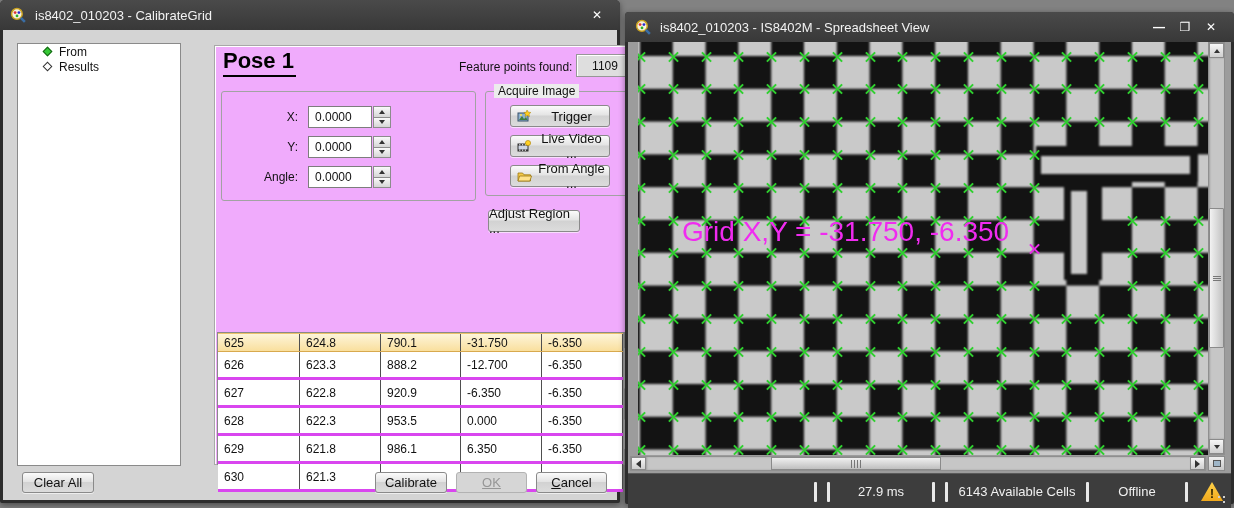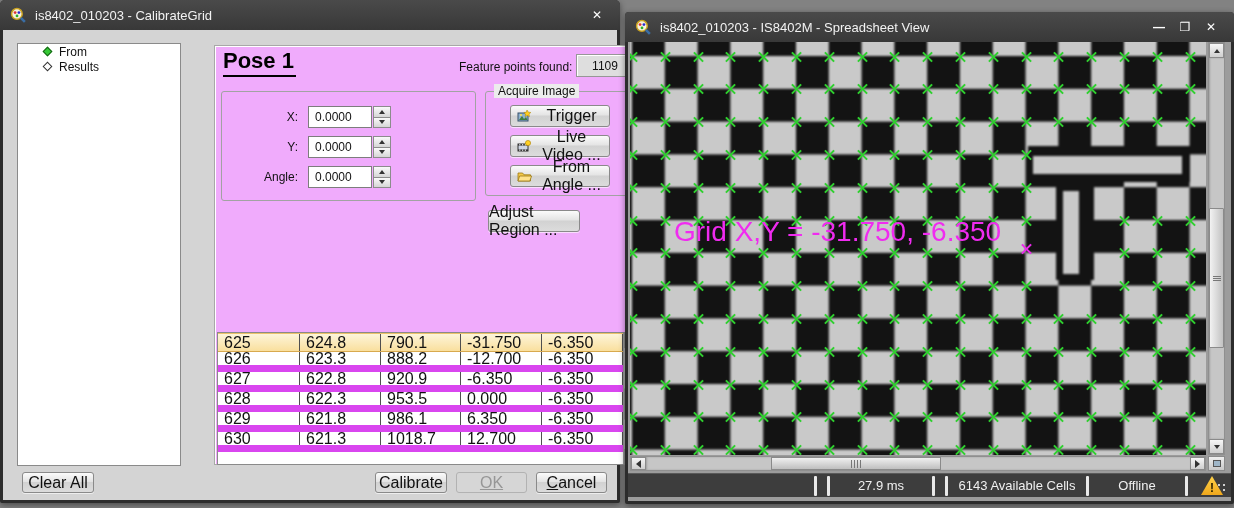--- a/index.html
+++ b/index.html
@@ -36,74 +36,74 @@
   .frow{position:absolute;left:0;height:22px;display:flex;align-items:center;}
   .frow .flabel{width:86px;text-align:right;font-size:12px;padding-right:10px;color:#111;}
   .spin{display:flex;height:22px;}
   .spin .sval{width:64px;height:22px;background:#fff;border:1px solid #7d7d7d;font-size:12px;display:flex;align-items:center;padding-left:6px;color:#111;}
   .spin .sbtns{width:18px;height:22px;display:flex;flex-direction:column;margin-left:1px;}
   .spin .sb{flex:1;background:linear-gradient(#fafafa,#d6d6d6);border:1px solid #8c8c8c;display:flex;align-items:center;justify-content:center;}
   .spin .sb+.sb{margin-top:-1px;}
   .arr-u{width:0;height:0;border:3px solid transparent;border-bottom:4px solid #333;margin-top:-3px;}
   .arr-d{width:0;height:0;border:3px solid transparent;border-top:4px solid #333;margin-bottom:-3px;}
 
-  .btn{background:linear-gradient(#fbfbfb,#e4e4e4 45%,#d2d2d2 50%,#dcdcdc);border:1px solid #8a8a8a;border-radius:3px;font-size:16px;color:#111;display:flex;align-items:center;justify-content:center;box-shadow:0 1px 0 rgba(255,255,255,.6);}
+  .btn{background:linear-gradient(#fbfbfb,#e4e4e4 45%,#d2d2d2 50%,#dcdcdc);border:1px solid #8a8a8a;border-radius:3px;font-size:13px;color:#111;display:flex;align-items:center;justify-content:center;box-shadow:0 1px 0 rgba(255,255,255,.6);}
   .btn.disabled{background:#d6d6d6;color:#969696;border-color:#b2b2b2;box-shadow:none;text-decoration:underline;}
   .acq-btn{position:absolute;left:24px;width:100px;height:22px;justify-content:flex-start;padding-left:6px;}
   .acq-btn .bicon{width:15px;height:15px;margin-right:6px;flex:0 0 auto;}
   .acq-btn .blabel{flex:1;text-align:center;padding-right:4px;}
   #btn-adjust{position:absolute;left:273px;top:164px;width:92px;height:22px;}
 
   
   .tablebox{position:absolute;left:2px;top:286px;width:421px;height:133px;border:1px solid #8a8a8a;background:#fff;display:flex;}
   .tgrid{width:405px;}
   .thead{display:flex;height:18px;background:linear-gradient(#6e6e6e,#4a4a4a);}
   .th{color:#fff;font-size:12px;display:flex;align-items:center;justify-content:center;border-right:1px solid #3a3a3a;box-shadow:inset 1px 0 0 #8a8a8a;}
-  .tr{display:flex;height:20px;background:#fff;border-bottom:7px solid #d946ef;}
-  .td{font-size:16px;color:#111;display:flex;align-items:center;padding-left:6px;border-right:1px solid #4f4f4f;}
+  .tr{display:flex;height:28px;background:#fff;border-bottom:3px solid #d946ef;}
+  .td{font-size:12px;color:#111;display:flex;align-items:center;padding-left:6px;border-right:1px solid #4f4f4f;}
   .tr.sel{background:linear-gradient(#fdf5da,#f9df9d);border-top:1px solid #ecc36a;border-bottom:1px solid #d8a94e;height:19px;}
   .vscroll{width:16px;background:#cfcfcf;display:flex;flex-direction:column;border-left:1px solid #9a9a9a;}
   .sc-btn{height:15px;background:linear-gradient(#f6f6f6,#cfcfcf);border:1px solid #8a8a8a;display:flex;align-items:center;justify-content:center;}
   .sc-track{flex:1;position:relative;background:#c6c6c6;box-shadow:inset 1px 0 2px rgba(0,0,0,.2);}
   .sc-thumb{position:absolute;left:0;right:0;background:linear-gradient(90deg,#f2f2f2,#c2c2c2);border:1px solid #8a8a8a;border-radius:1px;display:flex;align-items:center;justify-content:center;flex-direction:column;gap:1px;}
   .grip-h{width:8px;height:1px;background:#777;}
   .grip-v{width:1px;height:8px;background:#777;display:inline-block;margin:0 1px;}
 
   .dlg-btns .btn{position:absolute;height:21px;}
   #btn-clearall{left:19px;top:442px;width:72px;}
   #btn-calibrate{left:372px;top:442px;width:72px;}
   #btn-ok{left:453px;top:442px;width:71px;}
   #btn-cancel{left:533px;top:442px;width:71px;}
   .ulf{display:block;}
   .ulf::first-letter{text-decoration:underline;}
 
   
   #sswin{left:625px;top:12px;width:609px;height:492px;background:#9c9c9c;border-radius:4px 4px 2px 2px;padding-left:43px;}
   #sswin .titlebar{border-radius:4px 4px 0 0;}
-  .imgarea{position:absolute;left:2px;top:27px;width:576px;height:413px;background:#111;overflow:hidden;box-shadow:inset 0 1px 0 #000;}
+  .imgarea{position:absolute;left:10px;top:27px;width:576px;height:413px;background:#111;overflow:hidden;box-shadow:inset 0 1px 0 #000;}
   .blurwrap{position:absolute;inset:-3px;filter:blur(1.1px);}
   .checker{position:absolute;inset:0;background:conic-gradient(#131313 90deg,#c9c9c9 0 180deg,#131313 0 270deg,#c9c9c9 0);background-size:65.6px 65.6px;background-position:5px 17px;}
   .fid{position:absolute;}
   .overlay-text{position:absolute;left:44px;top:174px;font-size:28px;letter-spacing:0px;color:#f02bf0;white-space:nowrap;z-index:5;}
   .mk{position:absolute;width:13px;height:13px;margin:-6px 0 0 -6px;z-index:4;}
   .mk::before,.mk::after{content:"";position:absolute;left:0;top:5.5px;width:13px;height:2px;background:#2fd02f;}
   .mk::before{transform:rotate(45deg);} .mk::after{transform:rotate(-45deg);}
   .mk.sel::before,.mk.sel::after{background:#ea2cea;}
 
   .iv-vscroll{position:absolute;left:580px;top:27px;width:17px;height:413px;background:#bdbdbd;display:flex;flex-direction:column;border:1px solid #8f8f8f;}
   .iv-hscroll{position:absolute;left:2px;top:441px;width:576px;height:15px;background:#bdbdbd;display:flex;border:1px solid #8f8f8f;}
   .iv-hscroll .sc-btn{width:15px;height:100%;}
   .iv-hscroll .sc-track{position:relative;flex:1;}
   .hthumb{position:absolute;top:0;bottom:0;background:linear-gradient(#f0f0f0,#bfbfbf);border:1px solid #8a8a8a;display:flex;align-items:center;justify-content:center;}
   .arr-l{width:0;height:0;border:4px solid transparent;border-right:5px solid #333;margin-left:-4px;}
   .arr-r{width:0;height:0;border:4px solid transparent;border-left:5px solid #333;margin-right:-4px;}
   .cornerbtn{position:absolute;left:580px;top:441px;width:17px;height:15px;background:linear-gradient(#efefef,#c8c8c8);border:1px solid #8a8a8a;display:flex;align-items:center;justify-content:center;}
   .cornerbtn i{width:8px;height:7px;background:#9fb6c8;border:1px solid #555;display:block;}
 
-  .statusbar{position:absolute;left:0px;top:458px;width:603px;height:24px;background:#3d3d3d;display:flex;align-items:center;color:#f0f0f0;font-size:13px;border-top:1px solid #5a5a5a;}
+  .statusbar{position:absolute;left:0px;top:458px;width:603px;height:36px;background:#3d3d3d;display:flex;align-items:center;color:#f0f0f0;font-size:13px;border-top:1px solid #5a5a5a;}
   .st-sep{width:3px;height:20px;background:#e9e9e9;border-radius:1px;margin:0 5px;flex:0 0 auto;}
   .st-sec{display:flex;align-items:center;justify-content:center;white-space:nowrap;}
   .warn{width:22px;height:19px;position:relative;clip-path:polygon(50% 0,100% 100%,0 100%);background:linear-gradient(#ffd24a,#f0a81c);display:flex;align-items:flex-end;justify-content:center;font-weight:bold;color:#2a2000;font-size:12px;}
   .gripdots{position:absolute;right:2px;bottom:2px;width:12px;height:12px;background:
      radial-gradient(circle at 2px 2px,#cfcfcf 1.2px,transparent 1.5px),
      radial-gradient(circle at 7px 2px,#cfcfcf 1.2px,transparent 1.5px),
      radial-gradient(circle at 7px 7px,#cfcfcf 1.2px,transparent 1.5px),
      radial-gradient(circle at 2px 7px,#505050 0,transparent 0);}
 </style>
 </head>

